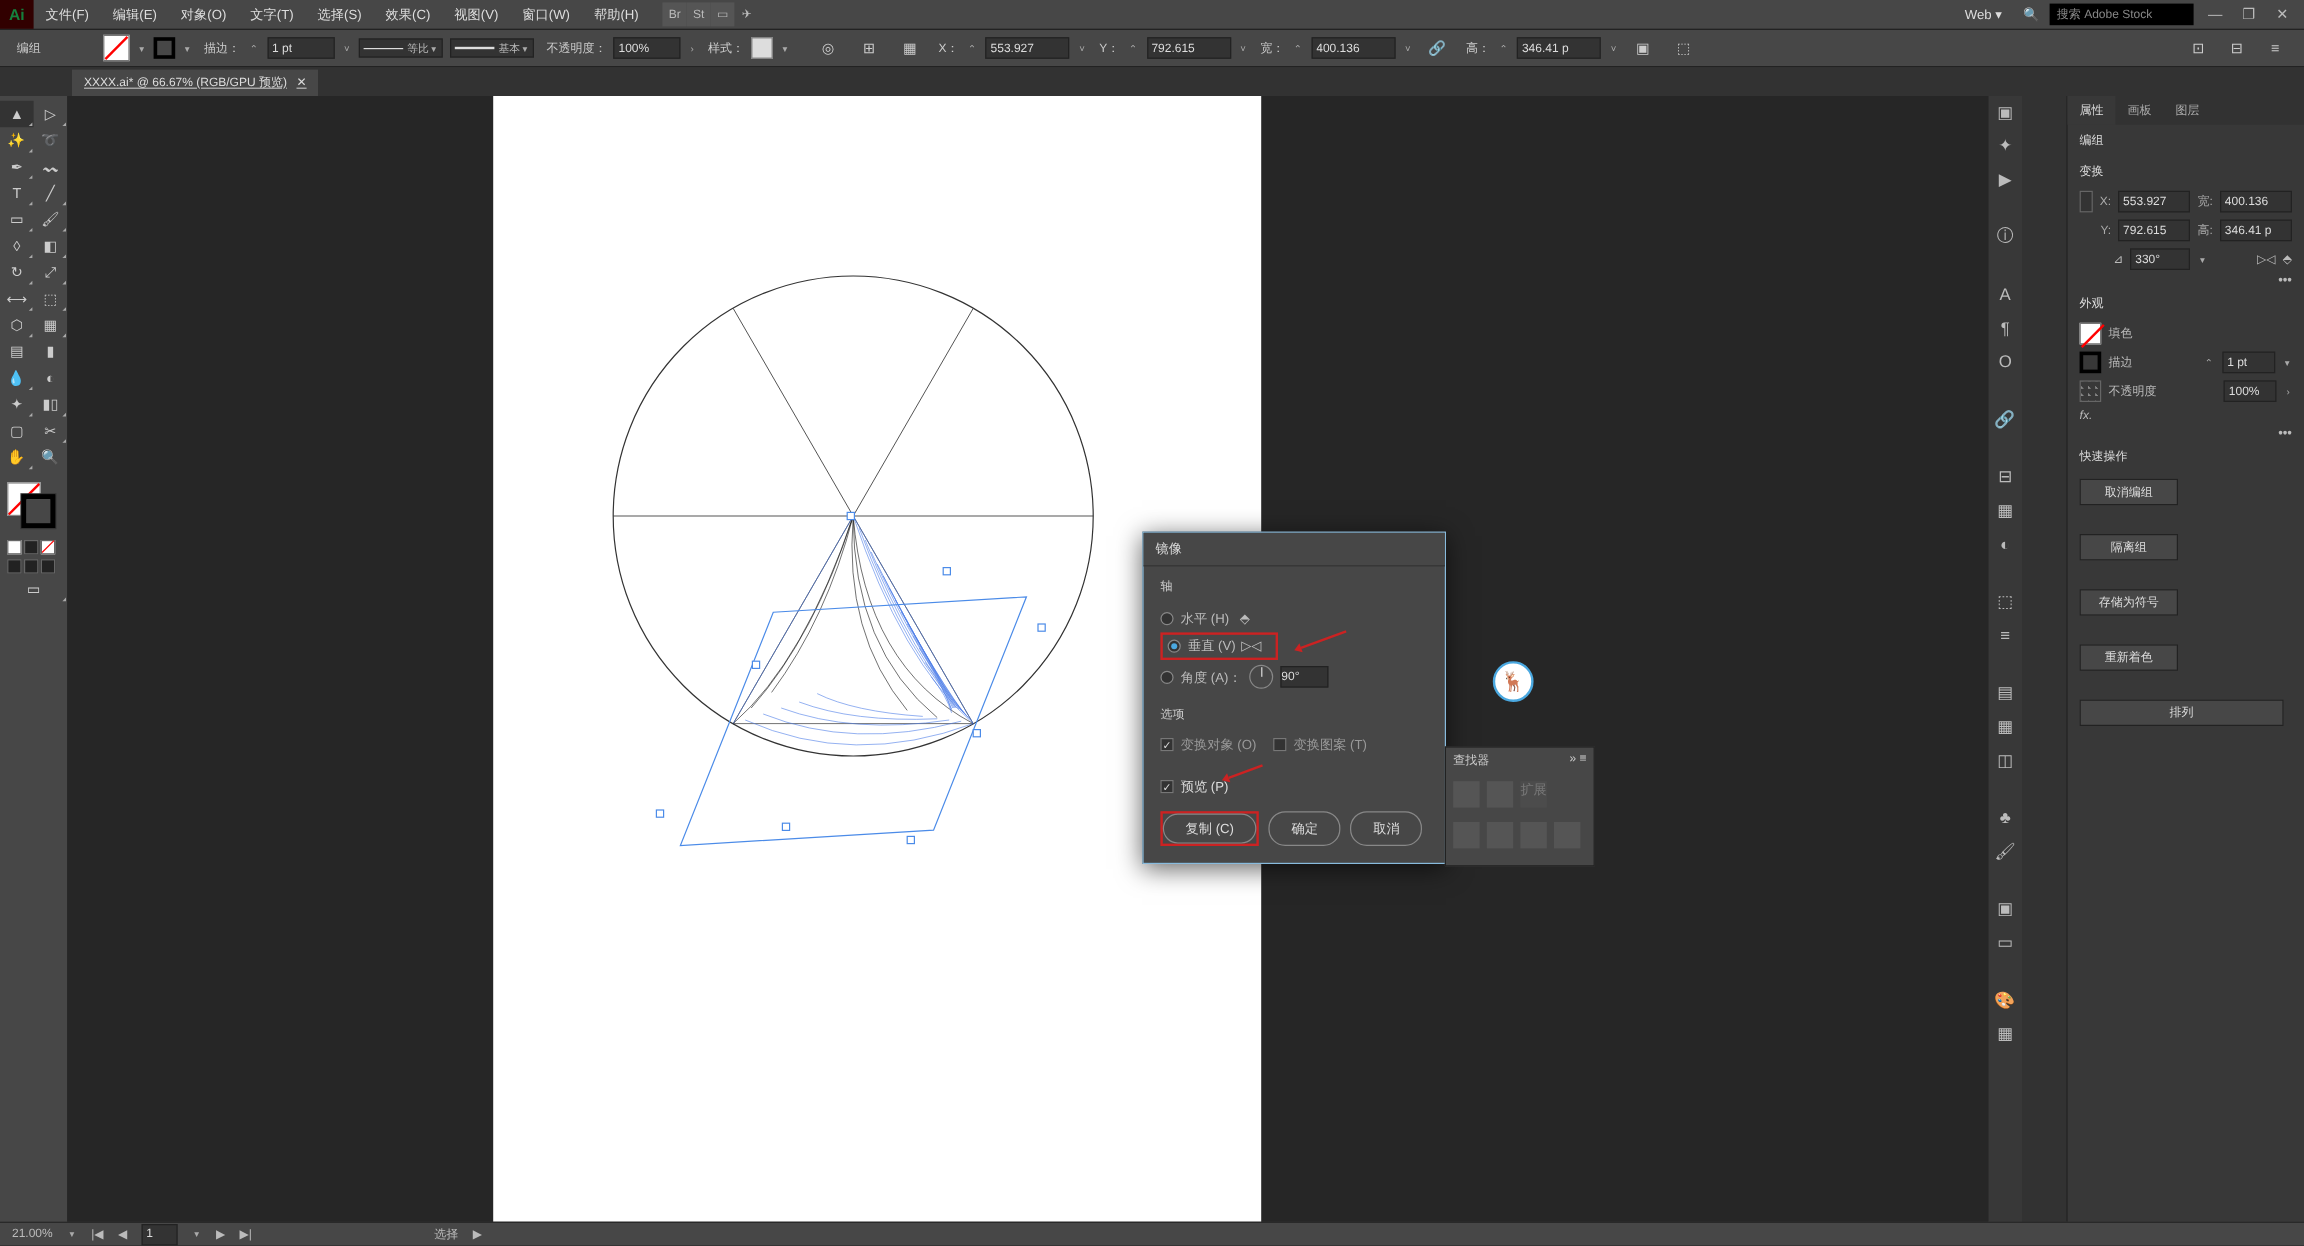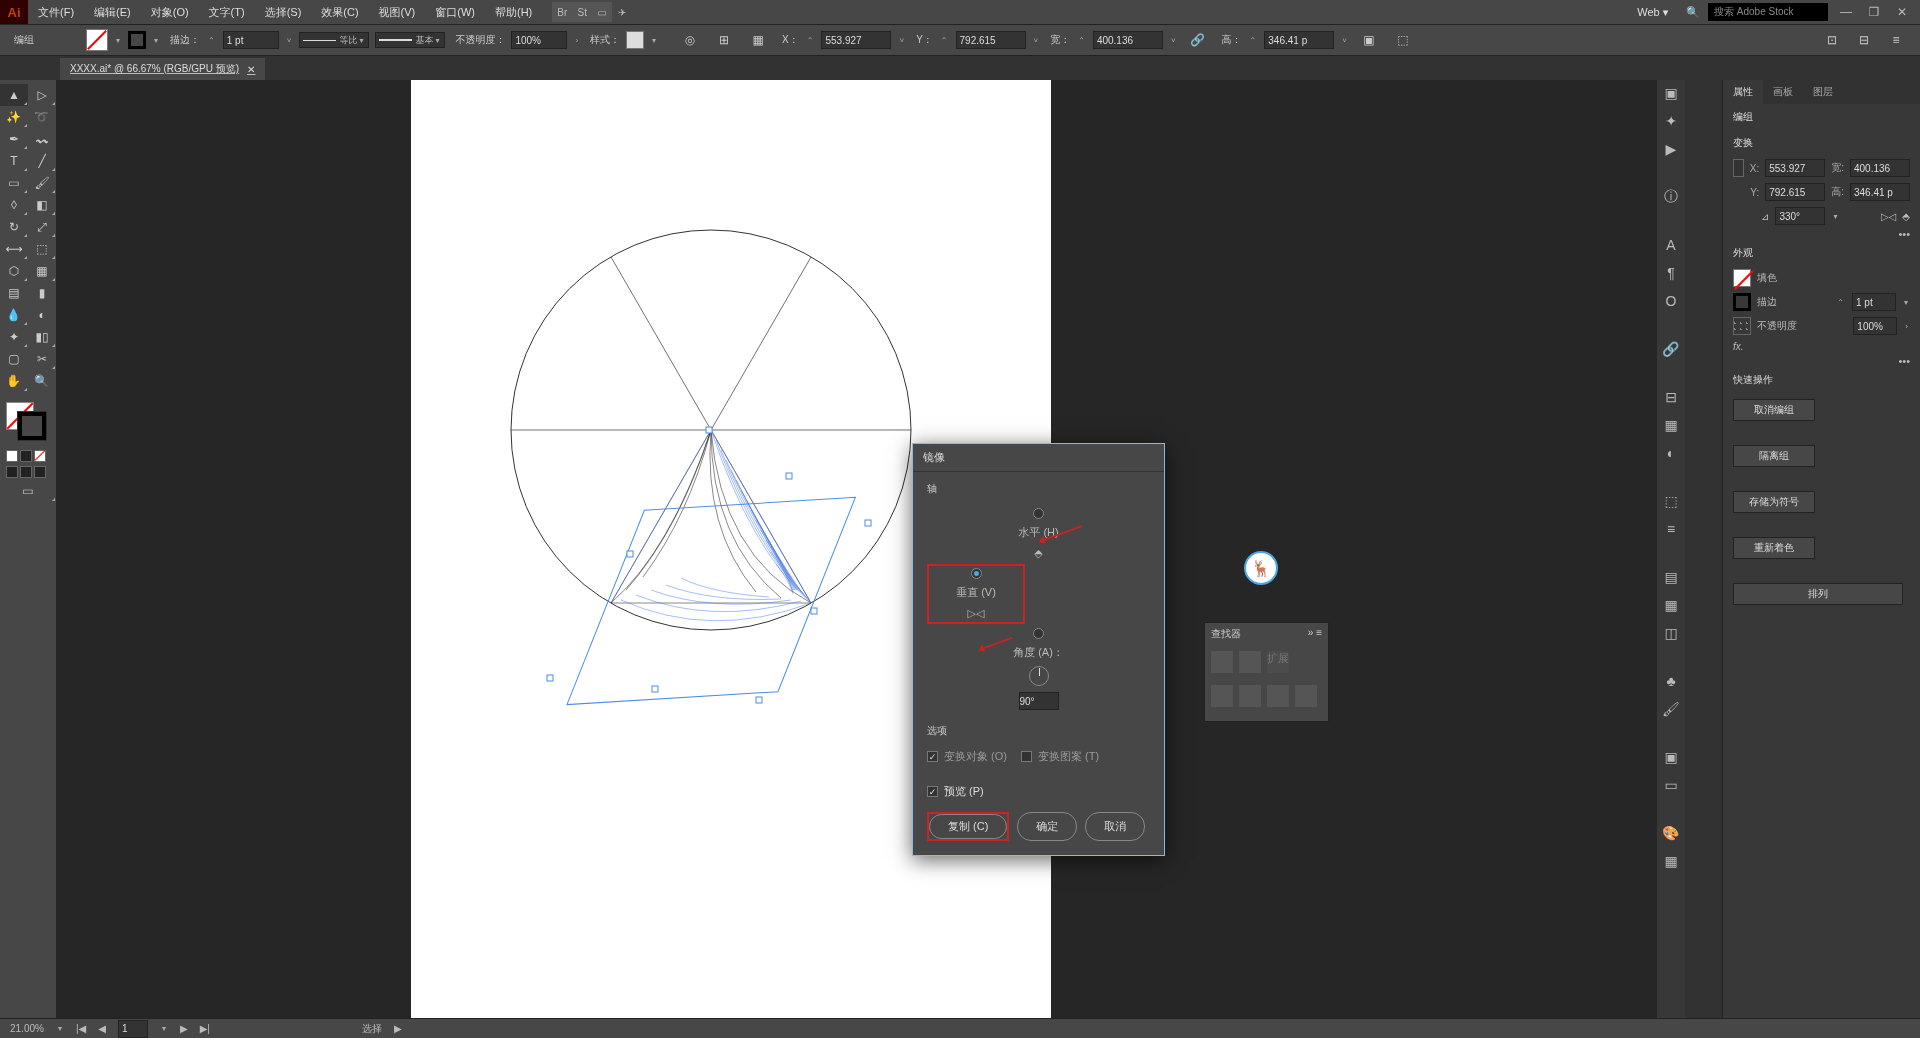--- a/index.html
+++ b/index.html
@@ -1,20 +1,20 @@
 <!DOCTYPE html>
 <html><head>
 <meta charset="utf-8">
 <style>
 * { margin: 0; padding: 0; box-sizing: border-box; font-family: "Microsoft YaHei", Arial, sans-serif; }
 body { background: #323232; width: 1920px; height: 1038px; overflow: hidden; font-size: 11px; color: #bbb; }
 
 
 .menubar { height: 24px; background: #474747; display: flex; align-items: center; padding-left: 0; }
-.ai-logo { width: 28px; height: 24px; background: #310000; color: #c2410c; display: flex; align-items: center; justify-content: center; font-weight: bold; font-size: 13px; }
+.ai-logo { width: 28px; height: 24px; background: #310000; color: #15803d; display: flex; align-items: center; justify-content: center; font-weight: bold; font-size: 13px; }
 .menu-items { display: flex; gap: 0; }
 .menu-item { padding: 4px 10px; font-size: 11px; color: #ddd; cursor: default; }
 .menubar-right { margin-left: auto; display: flex; align-items: center; gap: 8px; padding-right: 8px; }
 .icon-btn { width: 20px; height: 20px; background: #555; display: flex; align-items: center; justify-content: center; font-size: 10px; }
 .workspace-label { color: #ddd; font-size: 11px; padding: 2px 10px; }
 .search-stock { background: #000000; padding: 2px 6px; width: 120px; font-size: 10px; color: #888; }
 .wctrl { width: 20px; text-align: center; color: #bbb; font-size: 12px; }
 
 
 .controlbar { height: 32px; background: #474747; border-top: 1px solid #222; border-bottom: 1px solid #222; display: flex; align-items: center; padding: 0 10px; gap: 6px; font-size: 10px; }
@@ -67,25 +67,25 @@
 .ptab.active { background: #383838; color: #ddd; }
 .psection-title { padding: 6px 10px; font-size: 10px; color: #ddd; }
 .prow { display: flex; align-items: center; padding: 3px 10px; gap: 6px; font-size: 10px; }
 .prow label { color: #aaa; width: 14px; }
 .pinput { background: #333; border: 1px solid #222; color: #ddd; width: 60px; height: 18px; font-size: 10px; padding: 0 3px; }
 .pbtn { background: #474747; border: 1px solid #222; color: #ddd; font-size: 10px; padding: 3px 6px; width: 82px; text-align: center; }
 .buttons-grid { display: flex; flex-wrap: wrap; gap: 24px; padding: 6px 10px; }
 .more-dots { text-align: right; padding-right: 10px; color: #bbb; }
 
 
-.dialog { position: absolute; left: 856px; top: 363px; width: 253px; background: #474747; border: 1px solid #88bbdd; box-shadow: 0 4px 20px rgba(0,0,0,0.6); }
+.dialog { position: absolute; left: 896px; top: 363px; width: 253px; background: #474747; border: 1px solid #88bbdd; box-shadow: 0 4px 20px rgba(0,0,0,0.6); }
 .dlg-title { background: #474747; color: #ddd; padding: 6px 10px; font-size: 11px; border-bottom: 1px solid #333; }
 .dlg-body { padding: 10px 14px; }
 .dlg-sec { font-size: 10px; color: #ccc; margin-bottom: 8px; }
-.radio-row { display: flex; align-items: center; gap: 6px; padding: 4px 0; font-size: 11px; flex-direction: column; }
+.radio-row { display: flex; align-items: center; gap: 6px; padding: 4px 0; font-size: 11px; }
 .radio { width: 11px; height: 11px; border-radius: 50%; background: #333; border: 1px solid #888; display: flex; align-items: center; justify-content: center; }
 .radio.checked::after { content: ""; width: 5px; height: 5px; background: #4aa8e0; border-radius: 50%; }
 .axis-icon { width: 14px; height: 14px; display: flex; align-items: center; justify-content: center; font-size: 11px; }
 .highlight-box { border: 2px solid #cc2222; padding: 2px 4px; }
 .angle-knob { width: 20px; height: 20px; border: 1px solid #888; border-radius: 50%; display: inline-block; position: relative; }
 .angle-knob::after { content: ""; position: absolute; width: 1px; height: 8px; background: #ddd; left: 9px; top: 1px; }
 .dlg-input { background: #333; border: 1px solid #222; color: #ddd; width: 40px; height: 18px; font-size: 10px; }
 .chk-row { display: flex; align-items: center; gap: 6px; font-size: 11px; padding: 3px 0; color: #999; }
 .chk { width: 11px; height: 11px; background: #333; border: 1px solid #777; display: flex; align-items: center; justify-content: center; }
 .chk.checked::after { content: "✓"; font-size: 9px; color: #ddd; }

